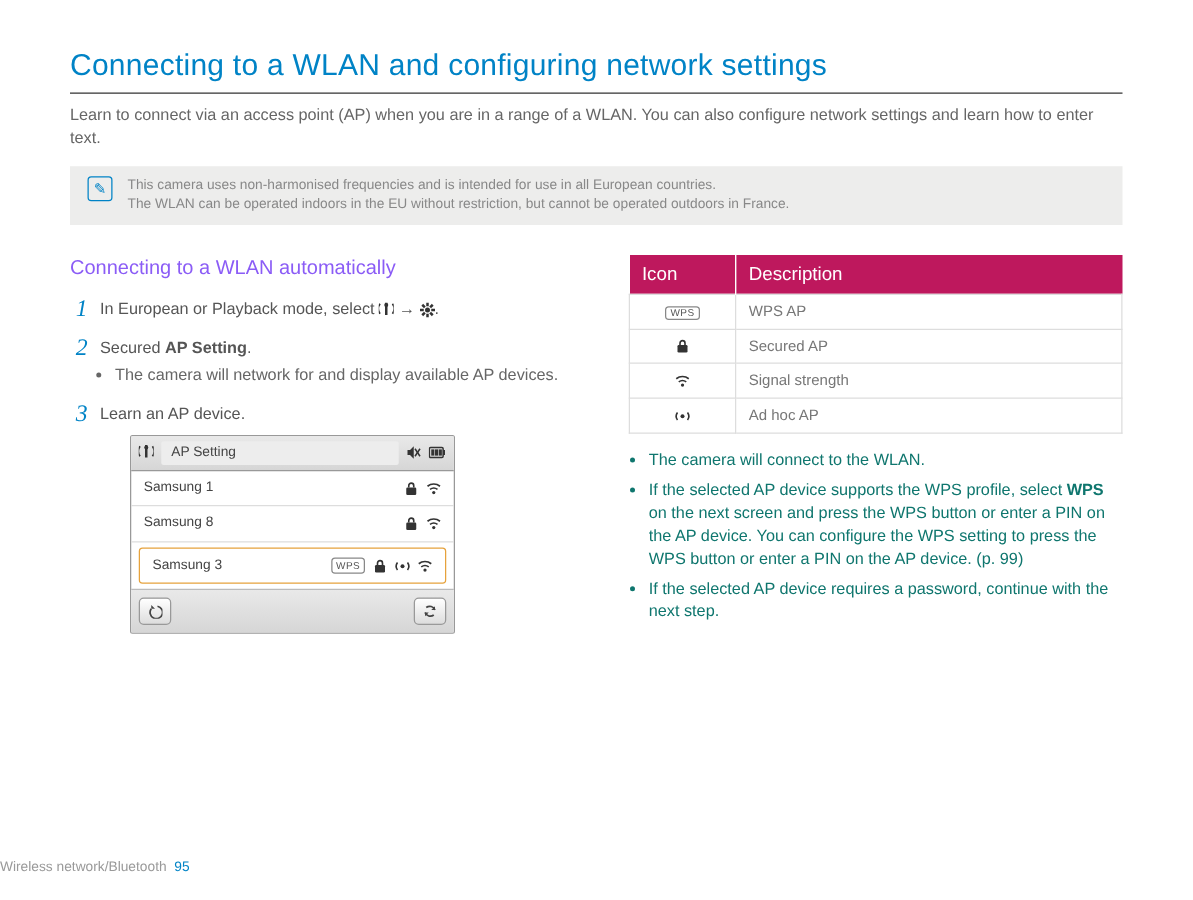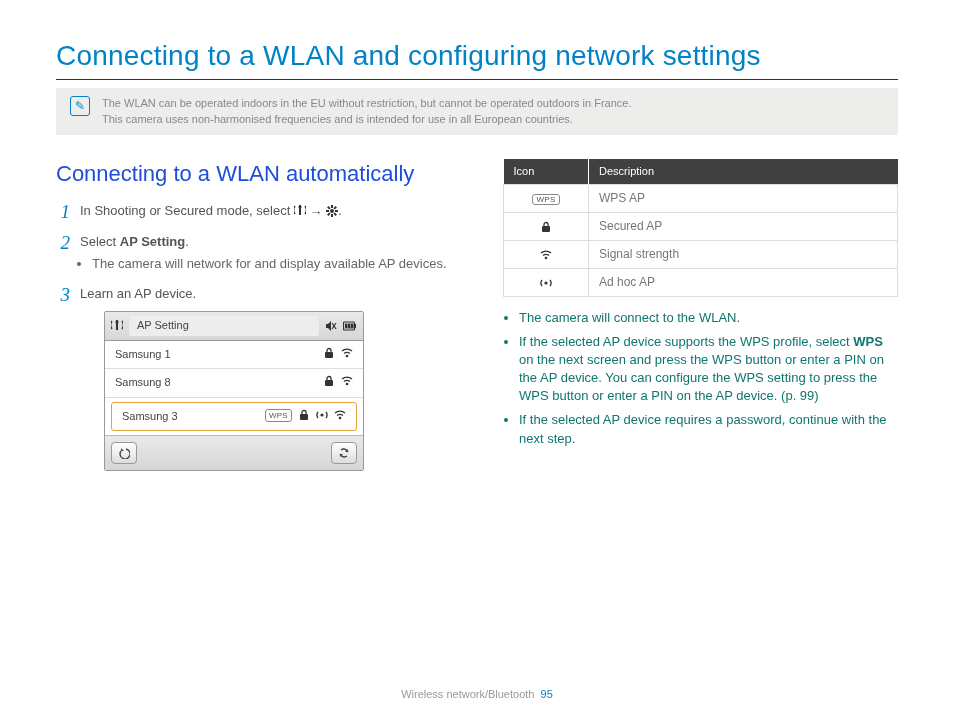--- a/index.html
+++ b/index.html
@@ -1,47 +1,47 @@
 <!DOCTYPE html>
 <html><head>
 <meta charset="utf-8">
 <style>
 html,body{margin:0;padding:0;font-family:Arial,Helvetica,sans-serif;color:#555;font-size:13px;line-height:1.4;background:#fff}
 .page{width:954px;height:720px;box-sizing:border-box;padding:36px 56px 20px 56px;position:relative}
-h1{font-family:"Arial Narrow",Arial,sans-serif;font-stretch:condensed;font-weight:400;color:#0083c6;font-size:28px;margin:0 0 4px 0;letter-spacing:.2px}
+h1{font-family:"Arial Narrow",Arial,sans-serif;font-stretch:condensed;font-weight:400;color:#0083c6;font-size:24px;margin:0 0 4px 0;letter-spacing:.2px}
 .rule{border:none;border-top:1px solid #333;margin:4px 0 8px 0}
 .lead{color:#666;margin:0 0 14px 0}
 .note-box{background:#ededec;padding:8px 14px;display:flex;gap:12px;align-items:flex-start;color:#888;font-size:11px}
 .note-ico{width:18px;height:18px;border:1.5px solid #0083c6;border-radius:3px;display:flex;align-items:center;justify-content:center;color:#0083c6;font-size:12px;flex:0 0 18px}
 .cols{display:flex;gap:52px;margin-top:24px}
 .col{flex:1;min-width:0}
-h2{color:#1d4ed8;font-weight:400;font-size:22px;margin:0 0 12px 0}
+h2{color:#8b5cf6;font-weight:400;font-size:16px;margin:0 0 12px 0}
 ol.steps{list-style:none;margin:0;padding:0}
 ol.steps>li{display:flex;gap:10px;margin-bottom:12px;align-items:flex-start}
 .num{font-family:Georgia,serif;font-style:italic;color:#0083c6;font-size:19px;line-height:1;width:14px;text-align:right;flex:0 0 14px}
 .step-body{flex:1}
 .step-body .sub{margin:4px 0 0 0;padding-left:12px;list-style:disc;color:#666}
 .ico{display:inline-block;vertical-align:middle}
 .panel{border:1px solid #999;border-radius:2px;width:258px;margin-top:8px;margin-left:24px;background:#fff}
 .panel-hd{background:linear-gradient(#e9e9e9,#d6d6d6);display:flex;align-items:center;gap:6px;padding:4px 6px;font-size:11px;color:#444;border-bottom:1px solid #999}
 .panel-hd .t{flex:1;background:#ededed;padding:2px 8px;border-radius:2px}
-.ap-row{display:flex;align-items:flex-start;gap:6px;padding:6px 10px;font-size:11px;color:#444;border-bottom:1px solid #ddd}
+.ap-row{display:flex;align-items:center;gap:6px;padding:6px 10px;font-size:11px;color:#444;border-bottom:1px solid #ddd}
 .ap-row .nm{flex:1}
 .ap-row.last{border:1.5px solid #e6a23c;border-radius:3px;margin:4px 6px}
 .badge-wps{border:1px solid #888;border-radius:3px;font-size:8px;padding:0 3px;color:#555;letter-spacing:.3px}
 .panel-ft{display:flex;justify-content:space-between;padding:6px;background:linear-gradient(#e9e9e9,#d6d6d6);border-top:1px solid #bbb}
 .btn{border:1px solid #999;border-radius:4px;background:linear-gradient(#fff,#ddd);width:24px;height:20px;display:flex;align-items:center;justify-content:center;font-size:12px;color:#444}
 table.ico-tbl{border-collapse:collapse;width:100%;font-size:12px;margin-bottom:12px}
-table.ico-tbl th{background:#404040;color:#fff;text-align:left;font-weight:400;padding:5px 10px;font-size:11px}
+table.ico-tbl th{background:#be185d;color:#fff;text-align:left;font-weight:400;padding:5px 10px;font-size:15px}
 table.ico-tbl th:first-child{border-right:1px solid #fff}
 table.ico-tbl td{border:1px solid #ddd;padding:5px 10px;color:#777}
 table.ico-tbl td:first-child{text-align:center;width:64px}
 ul.bul{list-style:disc;padding-left:16px;margin:0 0;color:#0f766e}
 ul.bul li{margin-bottom:6px}
-.footer{position:absolute;bottom:18px;left:0;right:0;text-align:center;color:#999;font-size:11px}
+.footer{position:absolute;bottom:18px;left:0;right:0;color:#999;font-size:11px}
 .footer .pg{color:#0083c6}
 svg{vertical-align:middle}
 </style>
 </head>
 <body>
 
 <svg width="0" height="0" style="position:absolute">
     <defs>
 <g id="i-ant">
         <rect x="5" y="0" width="2" height="10" fill="currentColor"></rect>
@@ -98,52 +98,53 @@
         <path d="M9 9 A4.5 4.5 0 0 1 2 7" fill="none" stroke="currentColor" stroke-width="1.4"></path>
         <path d="M2 10 L2 7 L5 7 Z" fill="currentColor"></path>
       </g>
 </defs>
   </svg>
 
 <div class="page">
 
   <h1>Connecting to a WLAN and configuring network settings</h1>
   <hr class="rule">
+  <p class="lead">Learn to connect via an access point (AP) when you are in a range of a WLAN. You can also configure network settings and learn how to enter text.</p>
 
   <div class="note-box">
     <span class="note-ico">✎</span>
     <div>
+      <div>This camera uses non-harmonised frequencies and is intended for use in all European countries.</div>
       <div>The WLAN can be operated indoors in the EU without restriction, but cannot be operated outdoors in France.</div>
-      <div>This camera uses non-harmonised frequencies and is intended for use in all European countries.</div>
     </div>
   </div>
 
   <div class="cols">
 
     <div class="col">
       <h2>Connecting to a WLAN automatically</h2>
 
       <ol class="steps">
         <li>
           <span class="num">1</span>
           <div class="step-body">
-            <span>In Shooting or Secured mode, select </span>
+            <span>In European or Playback mode, select </span>
             <svg width="12" height="12" viewBox="0 0 12 12" class="ico" style="color:#333">
                 <use href="#i-ant"></use>
               </svg>
             <span> → </span>
             <svg width="12" height="12" viewBox="0 0 12 12" class="ico" style="color:#333">
                 <use href="#i-gear"></use>
               </svg><span>.</span>
           </div>
         </li>
         <li>
           <span class="num">2</span>
           <div class="step-body">
-            <span>Select </span><b>AP Setting</b><span>.</span>
+            <span>Secured </span><b>AP Setting</b><span>.</span>
             <ul class="sub">
                 <li>The camera will network for and display available AP devices.</li>
               </ul>
           </div>
         </li>
         <li>
           <span class="num">3</span>
           <div class="step-body">
             <span>Learn an AP device.</span>
 

